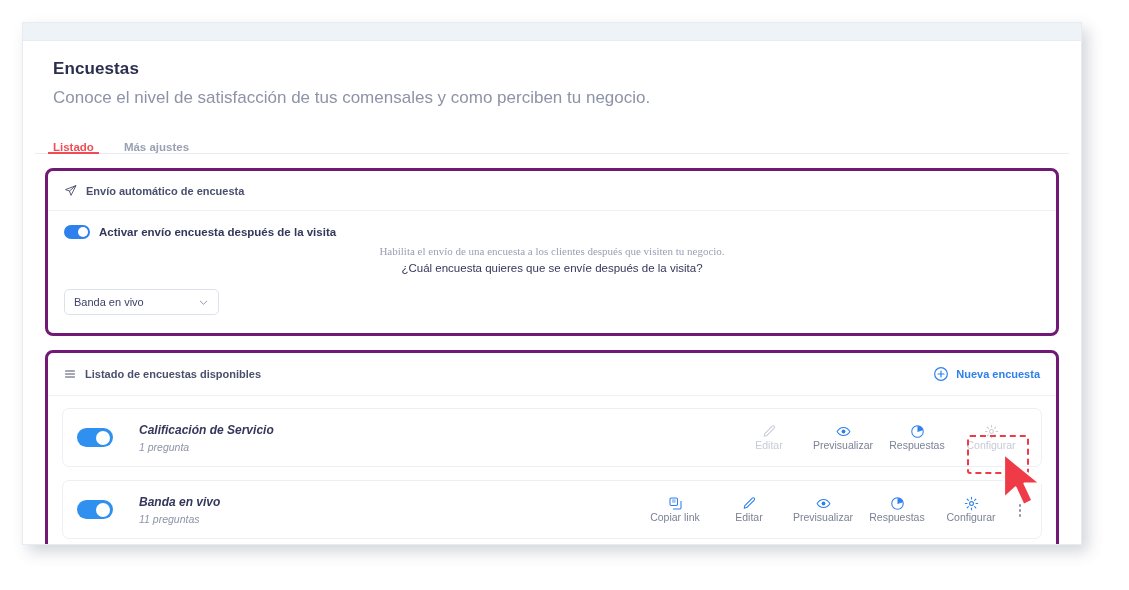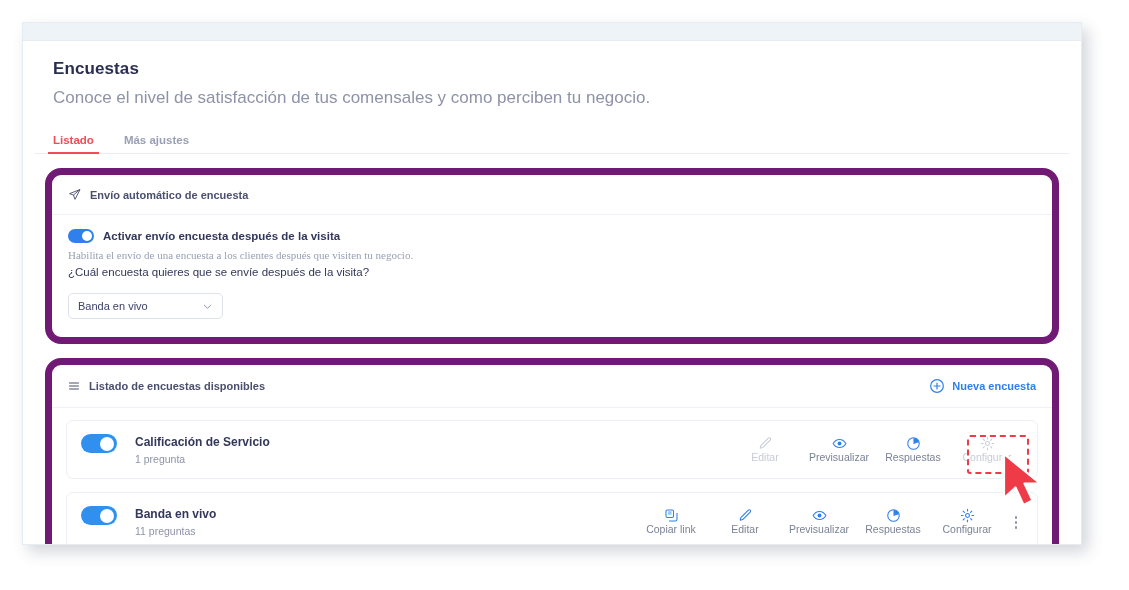--- a/index.html
+++ b/index.html
@@ -66,38 +66,37 @@
     align-items: flex-end;
     gap: 30px;
     border-bottom: 1px solid #e9edf3;
     height: 28px;
   }
   .tab {
     position: relative;
     font-size: 11.5px;
     font-weight: bold;
     color: #9aa0b4;
-    padding-bottom: 7px;
     cursor: pointer;
     white-space: nowrap;
   }
   .tab.active { color: #ef4d56; }
   .tab.active::after {
     content: "";
     position: absolute;
     left: -5px; right: -5px; bottom: -1px;
     height: 2px;
     background: #ef4d56;
   }
 
   
   .panel {
     margin: 14px 10px 0 10px;
-    border: 7px solid #701a75;
-    border-radius: 16px;
+    border: 3px solid #701a75;
+    border-radius: 8px;
     background: #fff;
   }
   .panel-head {
     display: flex;
     align-items: center;
     justify-content: space-between;
     padding: 13px 16px;
     border-bottom: 1px solid #eef1f6;
   }
   .panel-head-left {
@@ -107,20 +106,21 @@
   }
   .panel-head-title {
     font-size: 11px;
     font-weight: bold;
     color: #4a4f6d;
   }
 
   
   .autosend-body {
     padding: 14px 16px 18px 16px;
+    text-align: center;
   }
   .toggle-row {
     display: flex;
     align-items: center;
     gap: 9px;
   }
   .switch {
     width: 26px; height: 14px;
     border-radius: 8px;
     background: #2f80ed;
@@ -198,24 +198,25 @@
   .survey-card:last-child { margin-bottom: 0; }
 
   .survey-main {
     display: flex;
     align-items: center;
     padding: 13px 14px;
     min-height: 44px;
   }
   .survey-left {
     display: flex;
-    align-items: flex-start;
-    gap: 18px;
+    align-items: center;
+    gap: 26px;
     flex: 0 0 auto;
     min-width: 300px;
+    font-style: italic;
   }
   .survey-name {
     font-size: 12px;
     font-weight: bold;
     color: #33375a;
     line-height: 1.35;
   }
   .survey-count {
     font-size: 10.5px;
     color: #8d93a8;

